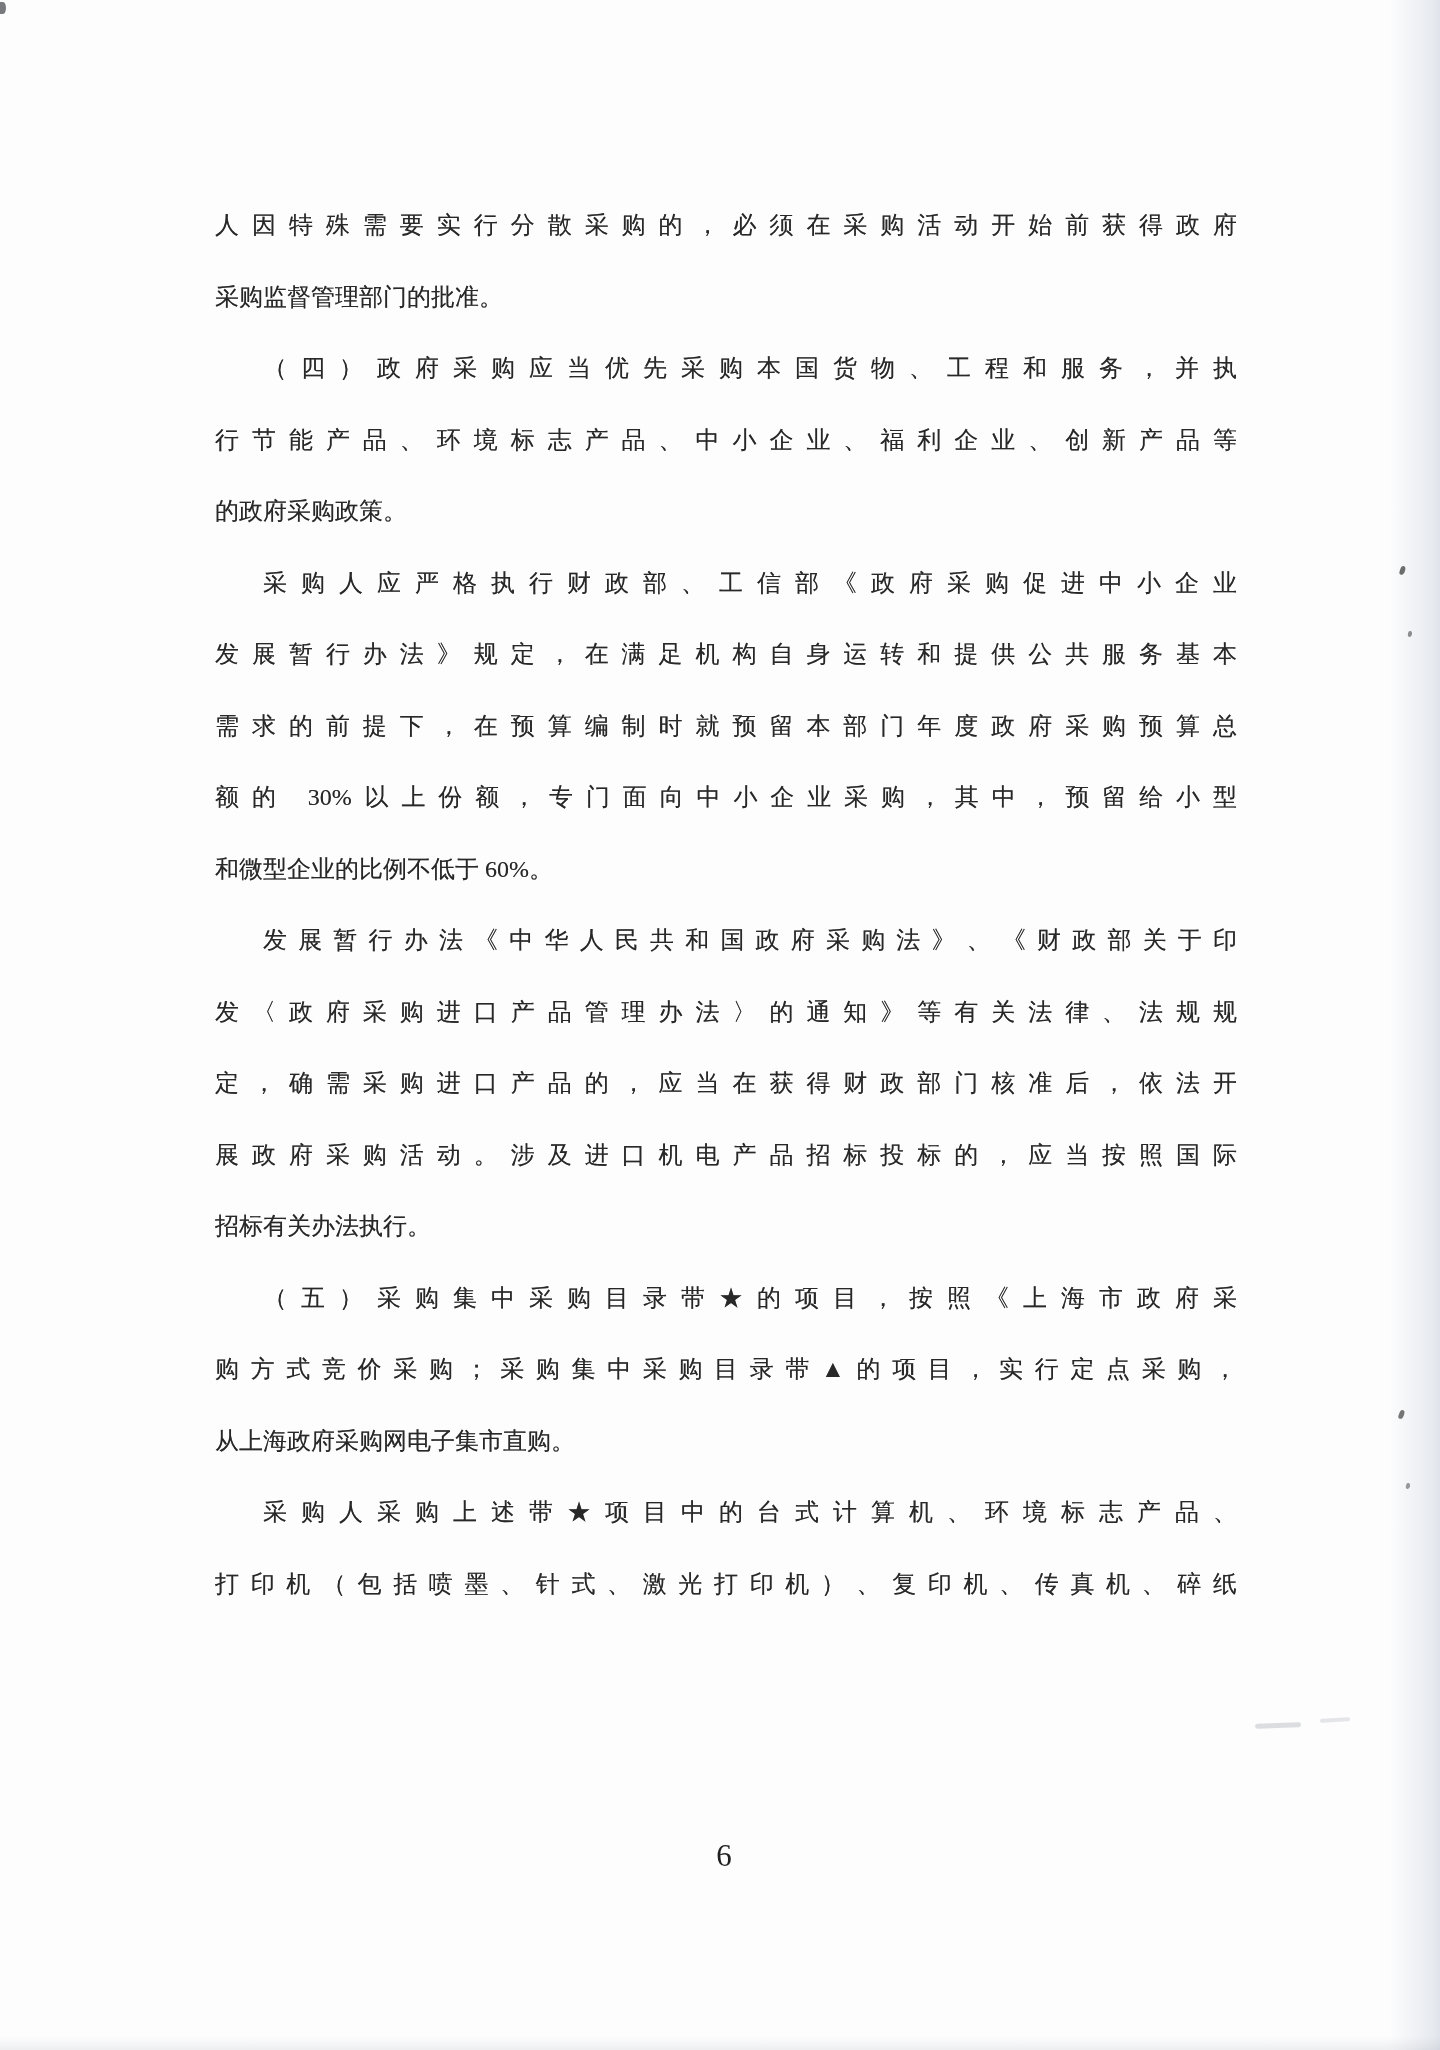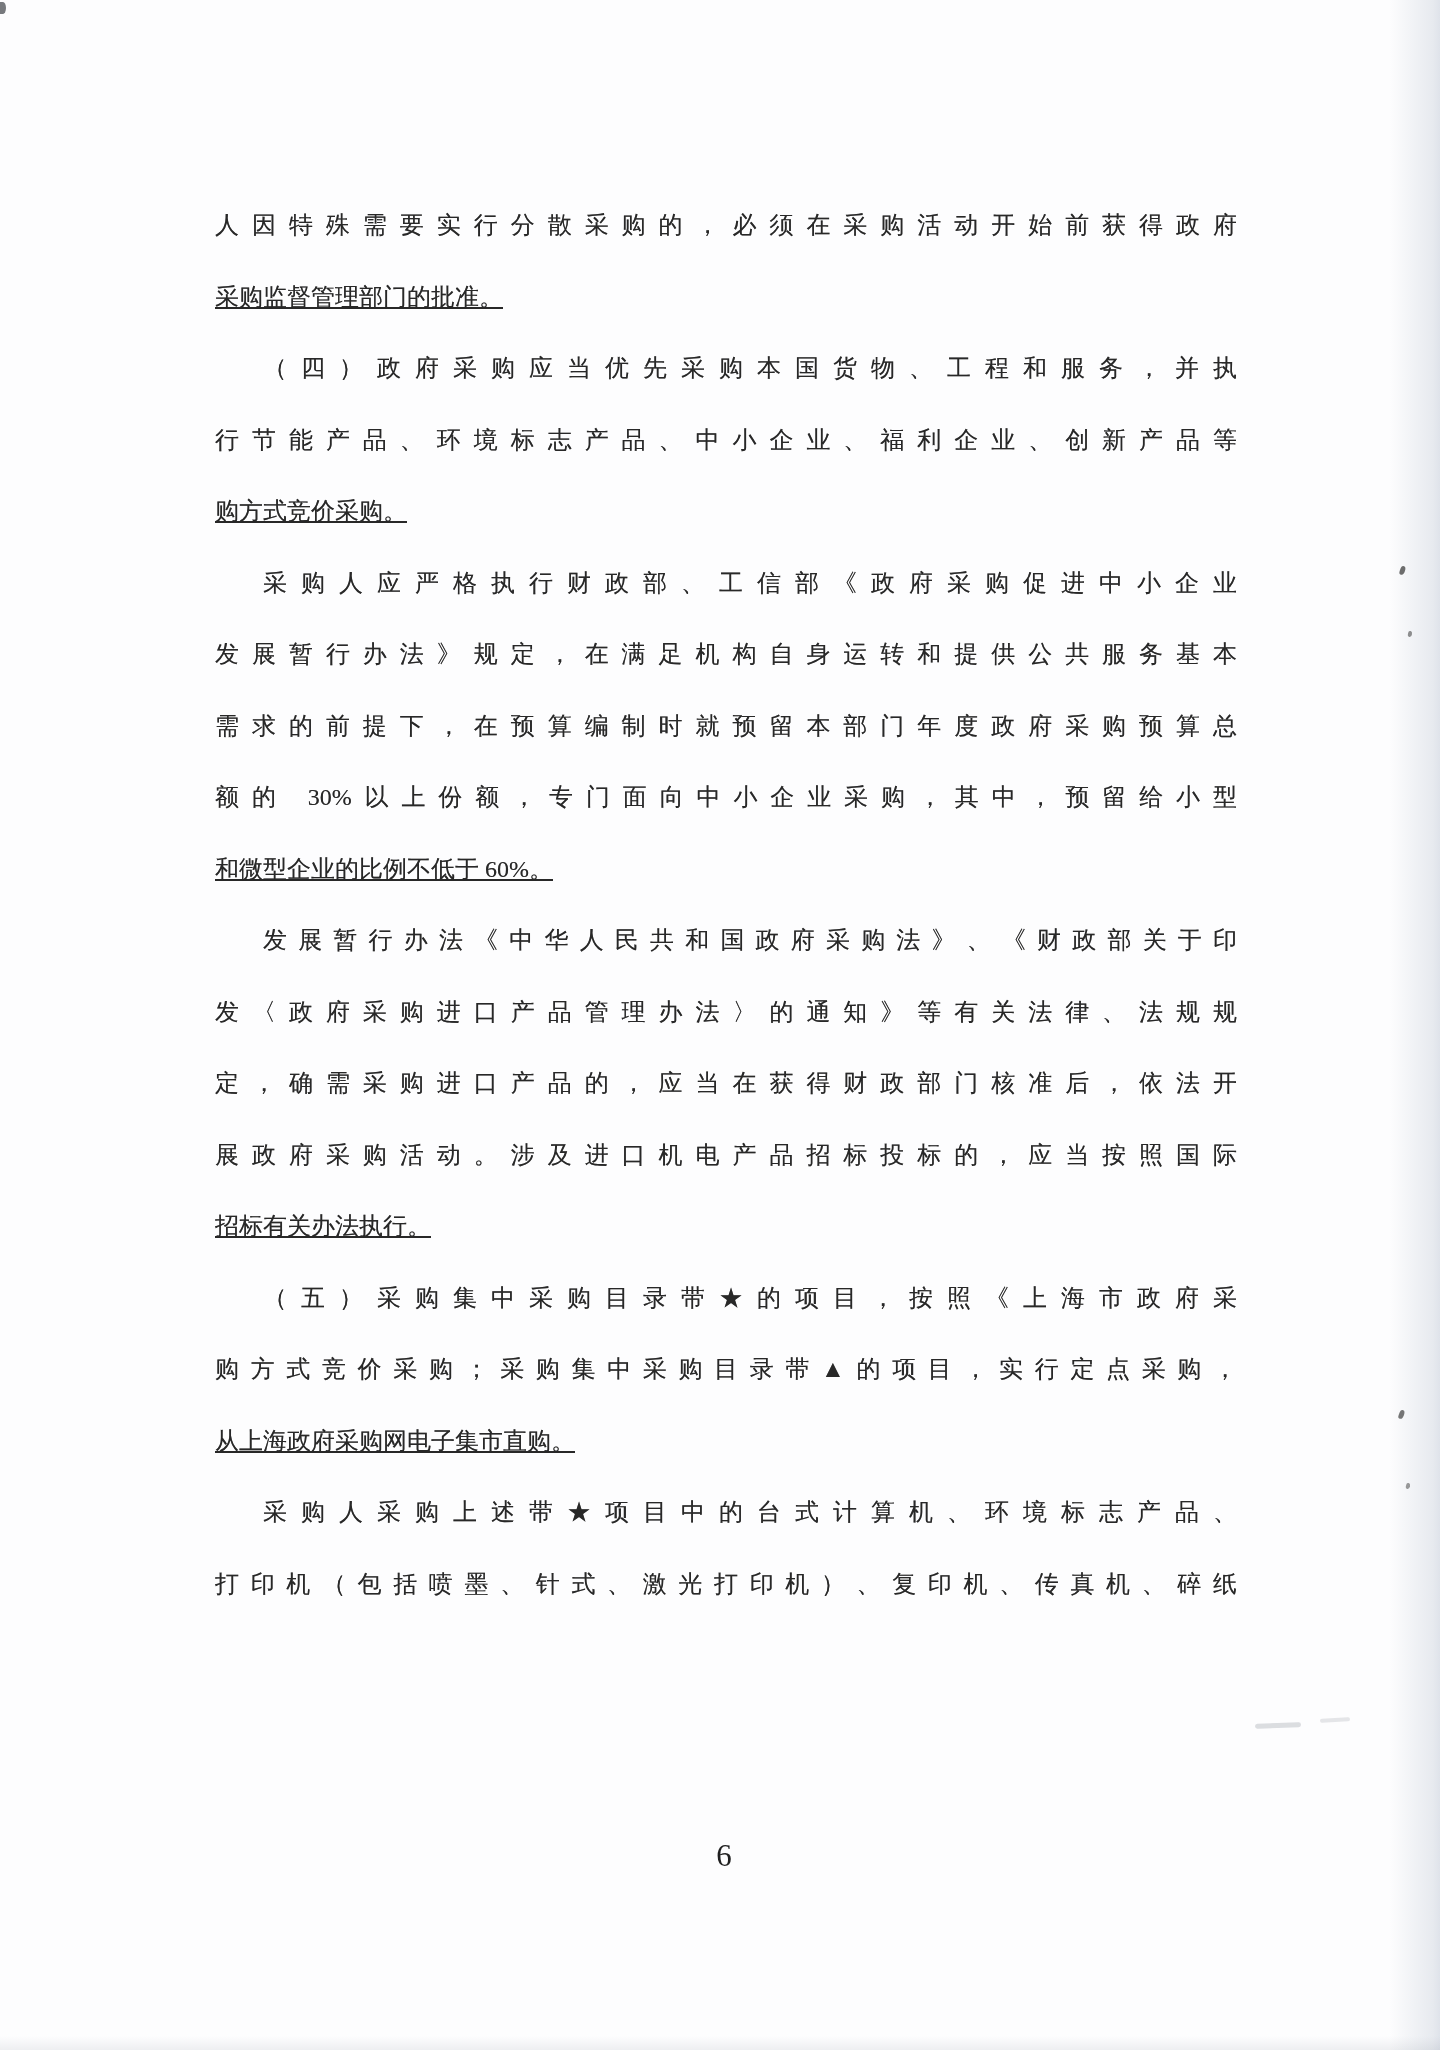--- a/index.html
+++ b/index.html
@@ -21,21 +21,21 @@
   .textblock {
     position:absolute; left:215px; top:190px; width:1022px;
     color:#282828; font-size:24px;
   }
   .line {
     height:71.5px; line-height:71.5px;
     text-align:justify; text-align-last:justify;
     text-shadow:0 0 0.6px rgba(45,45,45,0.55);
     white-space:normal;
   }
-  .line.end { text-align-last:left;text-decoration:underline; }
+  .line.end { text-align-last:left; }
   .line.ind { text-indent:2em; }
   .pagenum {
     position:absolute; left:700px; top:1838px; width:48px;
     text-align:center; font-size:31px; color:#1f1f1f;
   }
   
   .speck { position:absolute; background:#4a4a4a; border-radius:45% 55% 60% 40%; }
   .speck.s1 { left:1400px; top:566px;  width:5px;  height:9px; transform:rotate(18deg); opacity:0.8; }
   .speck.s2 { left:1408px; top:631px;  width:4px;  height:6px; transform:rotate(10deg); opacity:0.6; }
   .speck.s3 { left:1399px; top:1410px; width:5px;  height:9px; transform:rotate(20deg); opacity:0.75; }
@@ -49,21 +49,21 @@
 <body>
 
 <div class="page">
   <div class="corner-mark"></div>
 
   <div class="textblock">
     <div class="line">人因特殊需要实行分散采购的，必须在采购活动开始前获得政府</div>
     <div class="line end">采购监督管理部门的批准。</div>
     <div class="line ind">（四）政府采购应当优先采购本国货物、工程和服务，并执</div>
     <div class="line">行节能产品、环境标志产品、中小企业、福利企业、创新产品等</div>
-    <div class="line end">购方式竞价采购。</div>
+    <div class="line end">的政府采购政策。</div>
     <div class="line ind">采购人应严格执行财政部、工信部《政府采购促进中小企业</div>
     <div class="line">发展暂行办法》规定，在满足机构自身运转和提供公共服务基本</div>
     <div class="line">需求的前提下，在预算编制时就预留本部门年度政府采购预算总</div>
     <div class="line">额的 30%以上份额，专门面向中小企业采购，其中，预留给小型</div>
     <div class="line end">和微型企业的比例不低于 60%。</div>
     <div class="line ind">发展暂行办法《中华人民共和国政府采购法》、《财政部关于印</div>
     <div class="line">发〈政府采购进口产品管理办法〉的通知》等有关法律、法规规</div>
     <div class="line">定，确需采购进口产品的，应当在获得财政部门核准后，依法开</div>
     <div class="line">展政府采购活动。涉及进口机电产品招标投标的，应当按照国际</div>
     <div class="line end">招标有关办法执行。</div>

